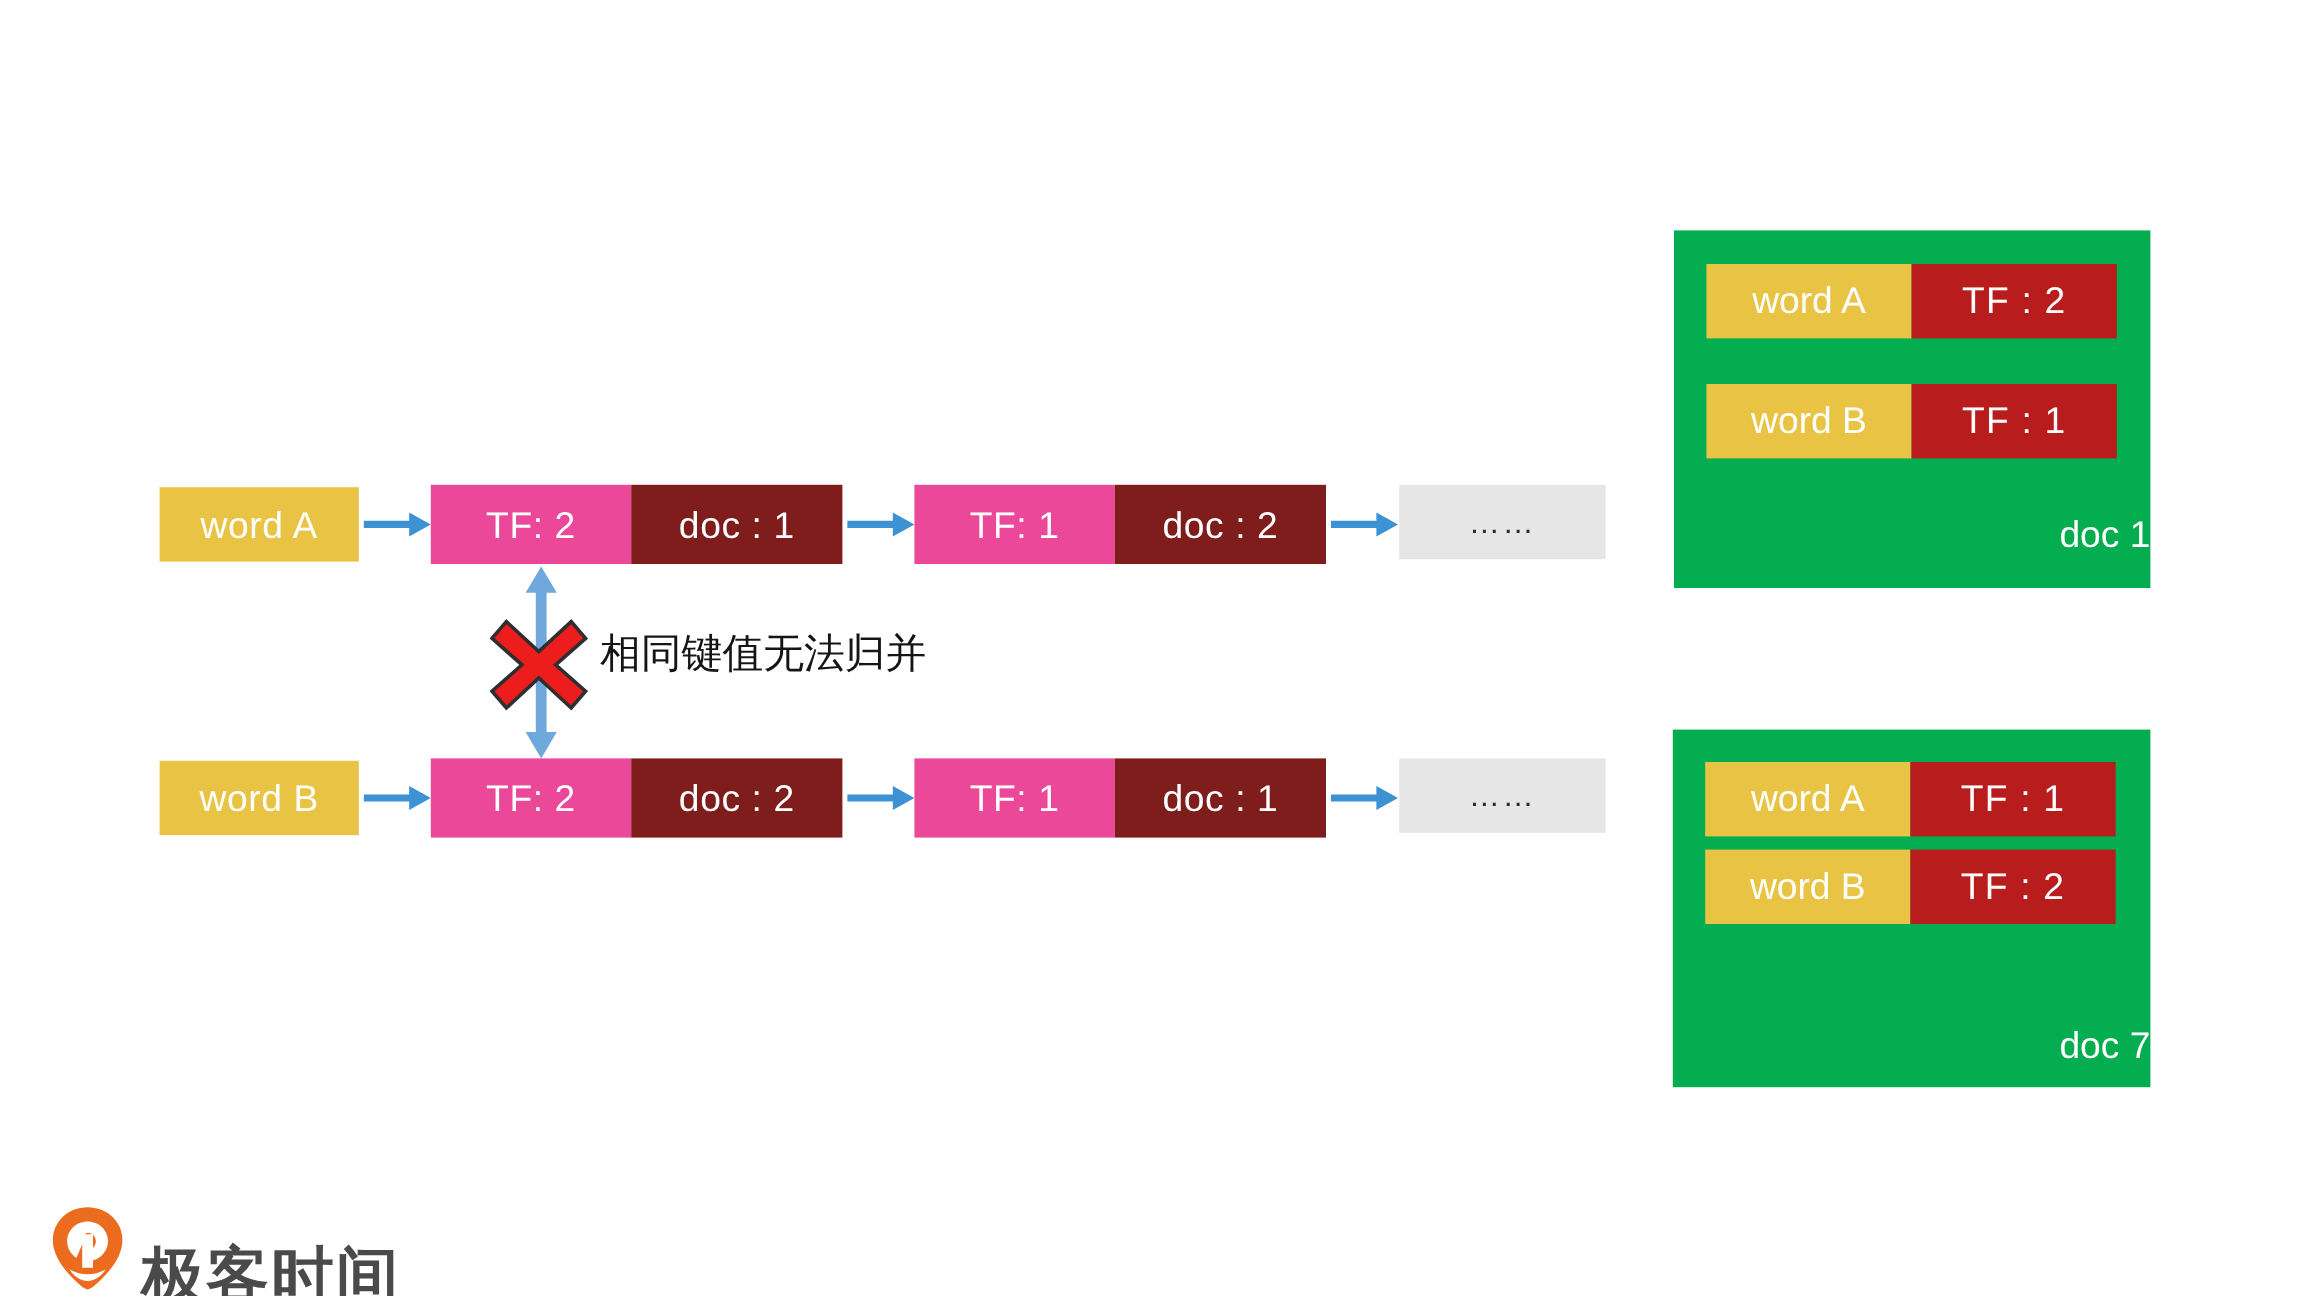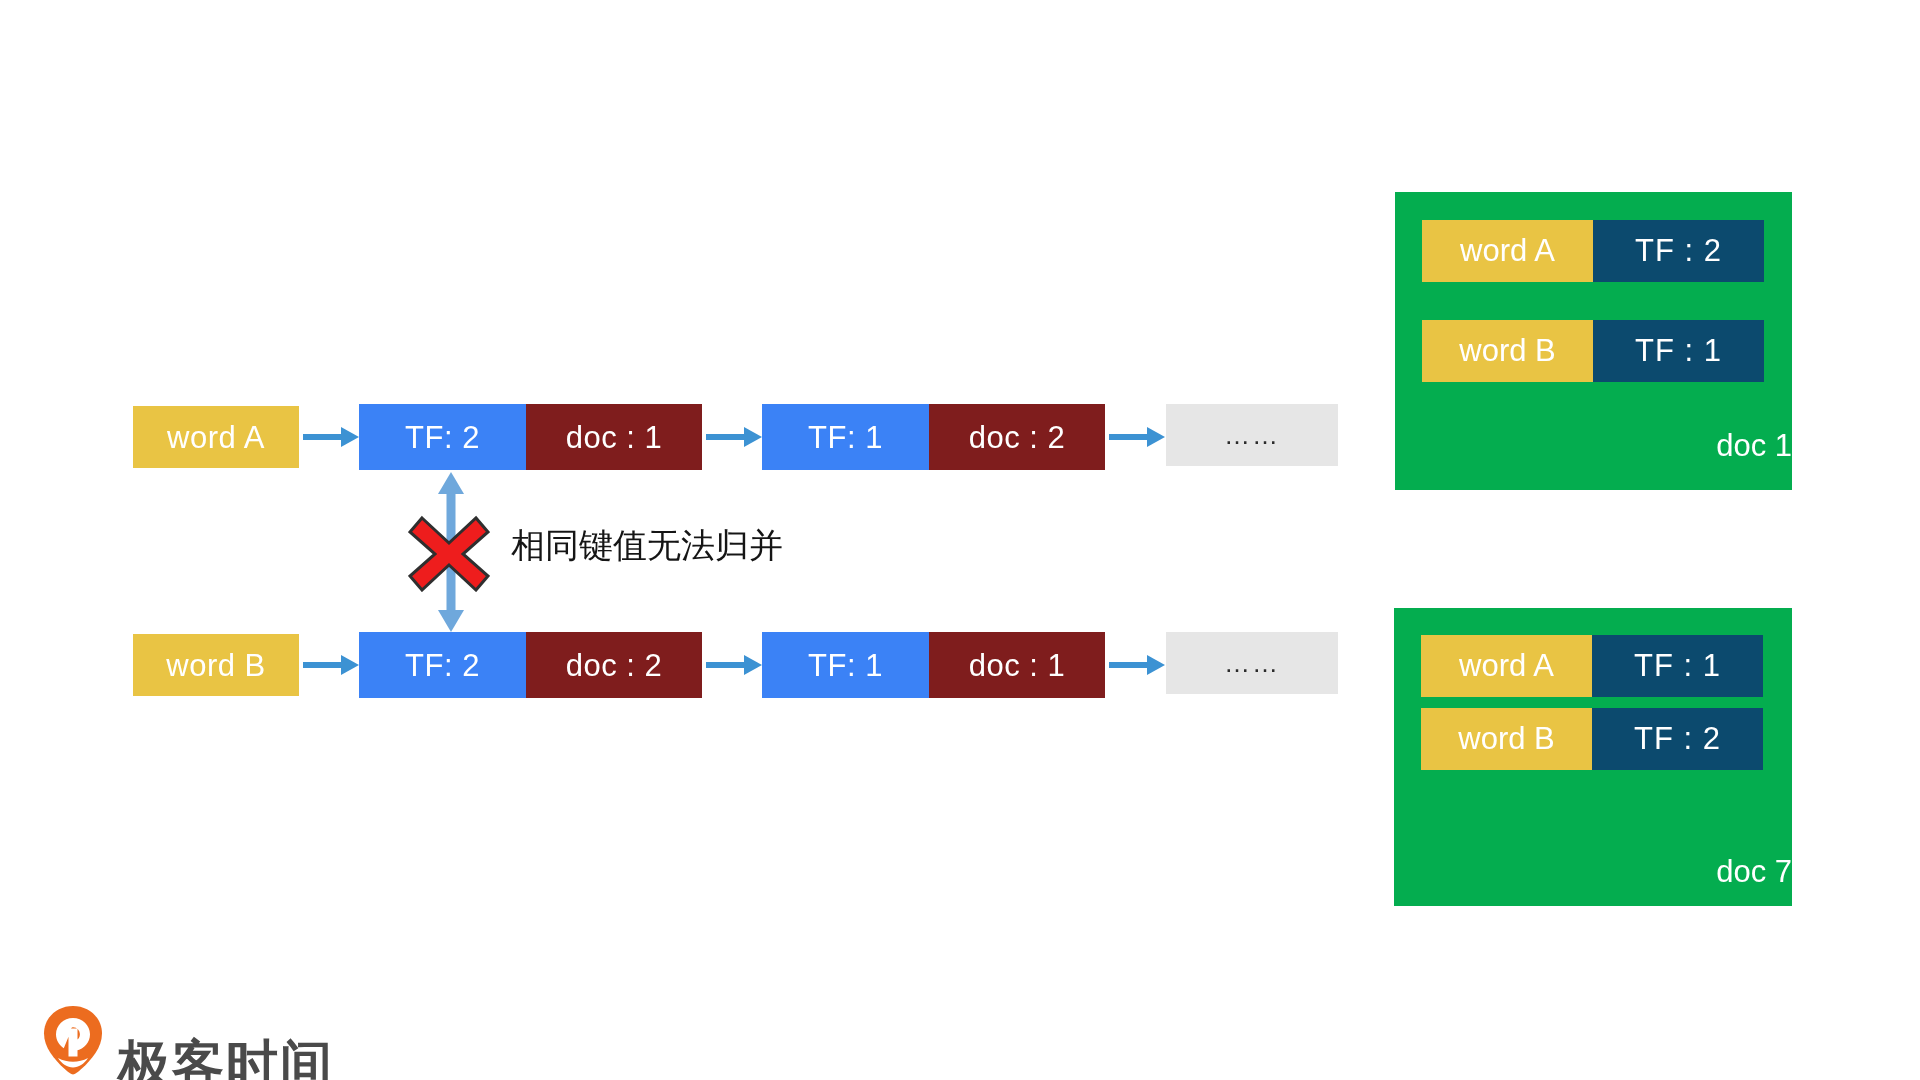--- a/index.html
+++ b/index.html
@@ -33,21 +33,21 @@
     justify-content: center;
     color: #ffffff;
     font-size: 31px;
     font-weight: 400;
     letter-spacing: 0.5px;
     white-space: nowrap;
     line-height: 1;
   }
 
   .cell-word   { background: #e9c444; }
-  .cell-tf     { background: #3b82f6; }
+  .cell-tf     { background: #ec4899; }
   .cell-doc    { background: #7f1d1d; }
   .cell-ellip  { background: #e6e6e6; color: #2b2b2b; font-size: 26px; letter-spacing: 2px; }
 
   
   .arrow-h {
     position: absolute;
     height: 30px;
   }
   .arrow-v {
     position: absolute;
@@ -66,21 +66,21 @@
   .doc-row .dw {
     background: #e9c444;
     color: #ffffff;
     font-size: 31px;
     display: flex;
     align-items: center;
     justify-content: center;
     box-sizing: border-box;
   }
   .doc-row .dt {
-    background: #0c4a6e;
+    background: #b91c1c;
     color: #ffffff;
     font-size: 31px;
     display: flex;
     align-items: center;
     justify-content: center;
     box-sizing: border-box;
     letter-spacing: 1px;
     text-align: right;
   }
   .doc-label {
@@ -154,21 +154,21 @@
     <polygon points="20,0 33,22 7,22" fill="#6fa8dc"></polygon>
     <polygon points="20,160 33,138 7,138" fill="#6fa8dc"></polygon>
   </svg>
 
   <svg style="position:absolute; left:408px; top:512px; width:82px; height:80px;" viewBox="0 0 82 80">
     <g>
       <polygon points="14,6 41,31 68,6 80,20 55,42 80,64 68,78 41,53 14,78 2,64 27,42 2,20" fill="#ee1d1d" stroke="#2f2f2f" stroke-width="3"></polygon>
     </g>
   </svg>
 
-  <div class="annot-text" style="left:511px; top:528px;">相同键值无法归并</div>
+  <div class="annot-text" style="left:500px; top:528px;">相同键值无法归并</div>
 
   <div class="cell cell-word" style="left:133px; top:634px; width:166px; height:62px;">word B</div>
 
   <svg class="arrow-h" style="left:303px; top:650px; width:56px; height:30px;" viewBox="0 0 56 30">
     <line x1="0" y1="15" x2="40" y2="15" stroke="#3c92d3" stroke-width="6"></line>
     <polygon points="38,5 56,15 38,25" fill="#3c92d3"></polygon>
   </svg>
 
   <div class="cell cell-tf" style="left:359px; top:632px; width:167px; height:66px;">TF: 2</div>
   <div class="cell cell-doc" style="left:526px; top:632px; width:176px; height:66px;">doc : 2</div>

